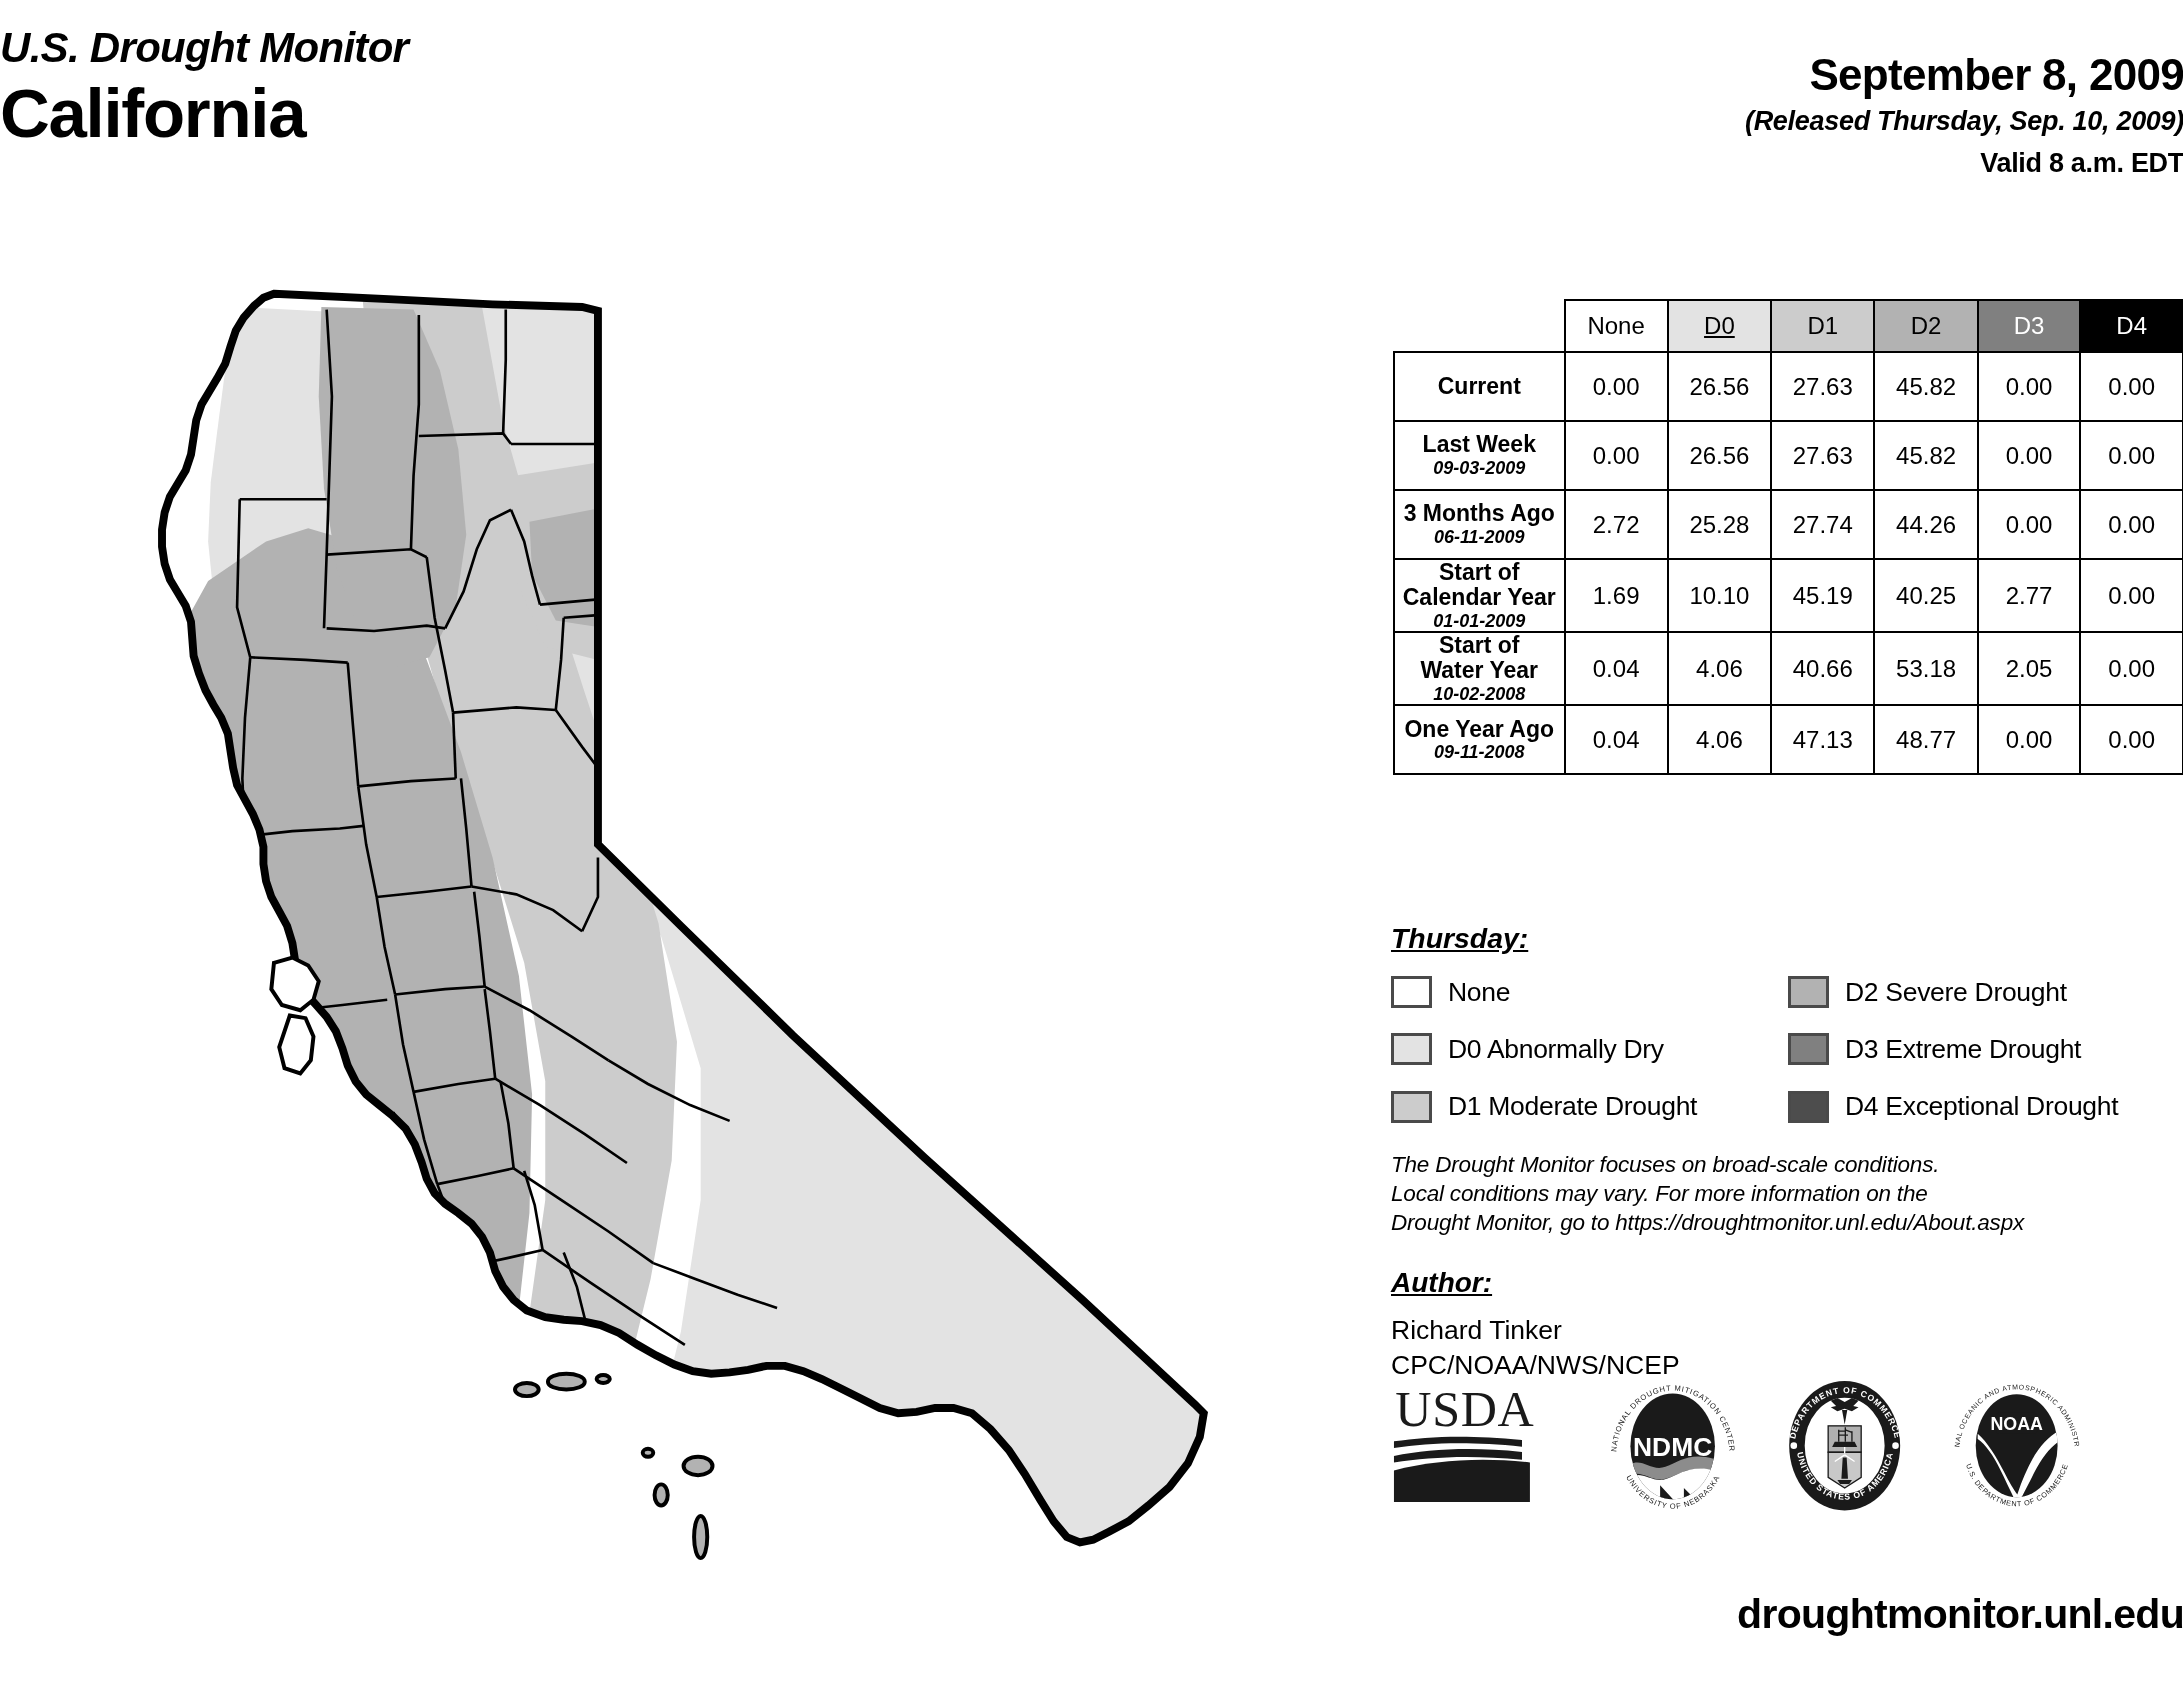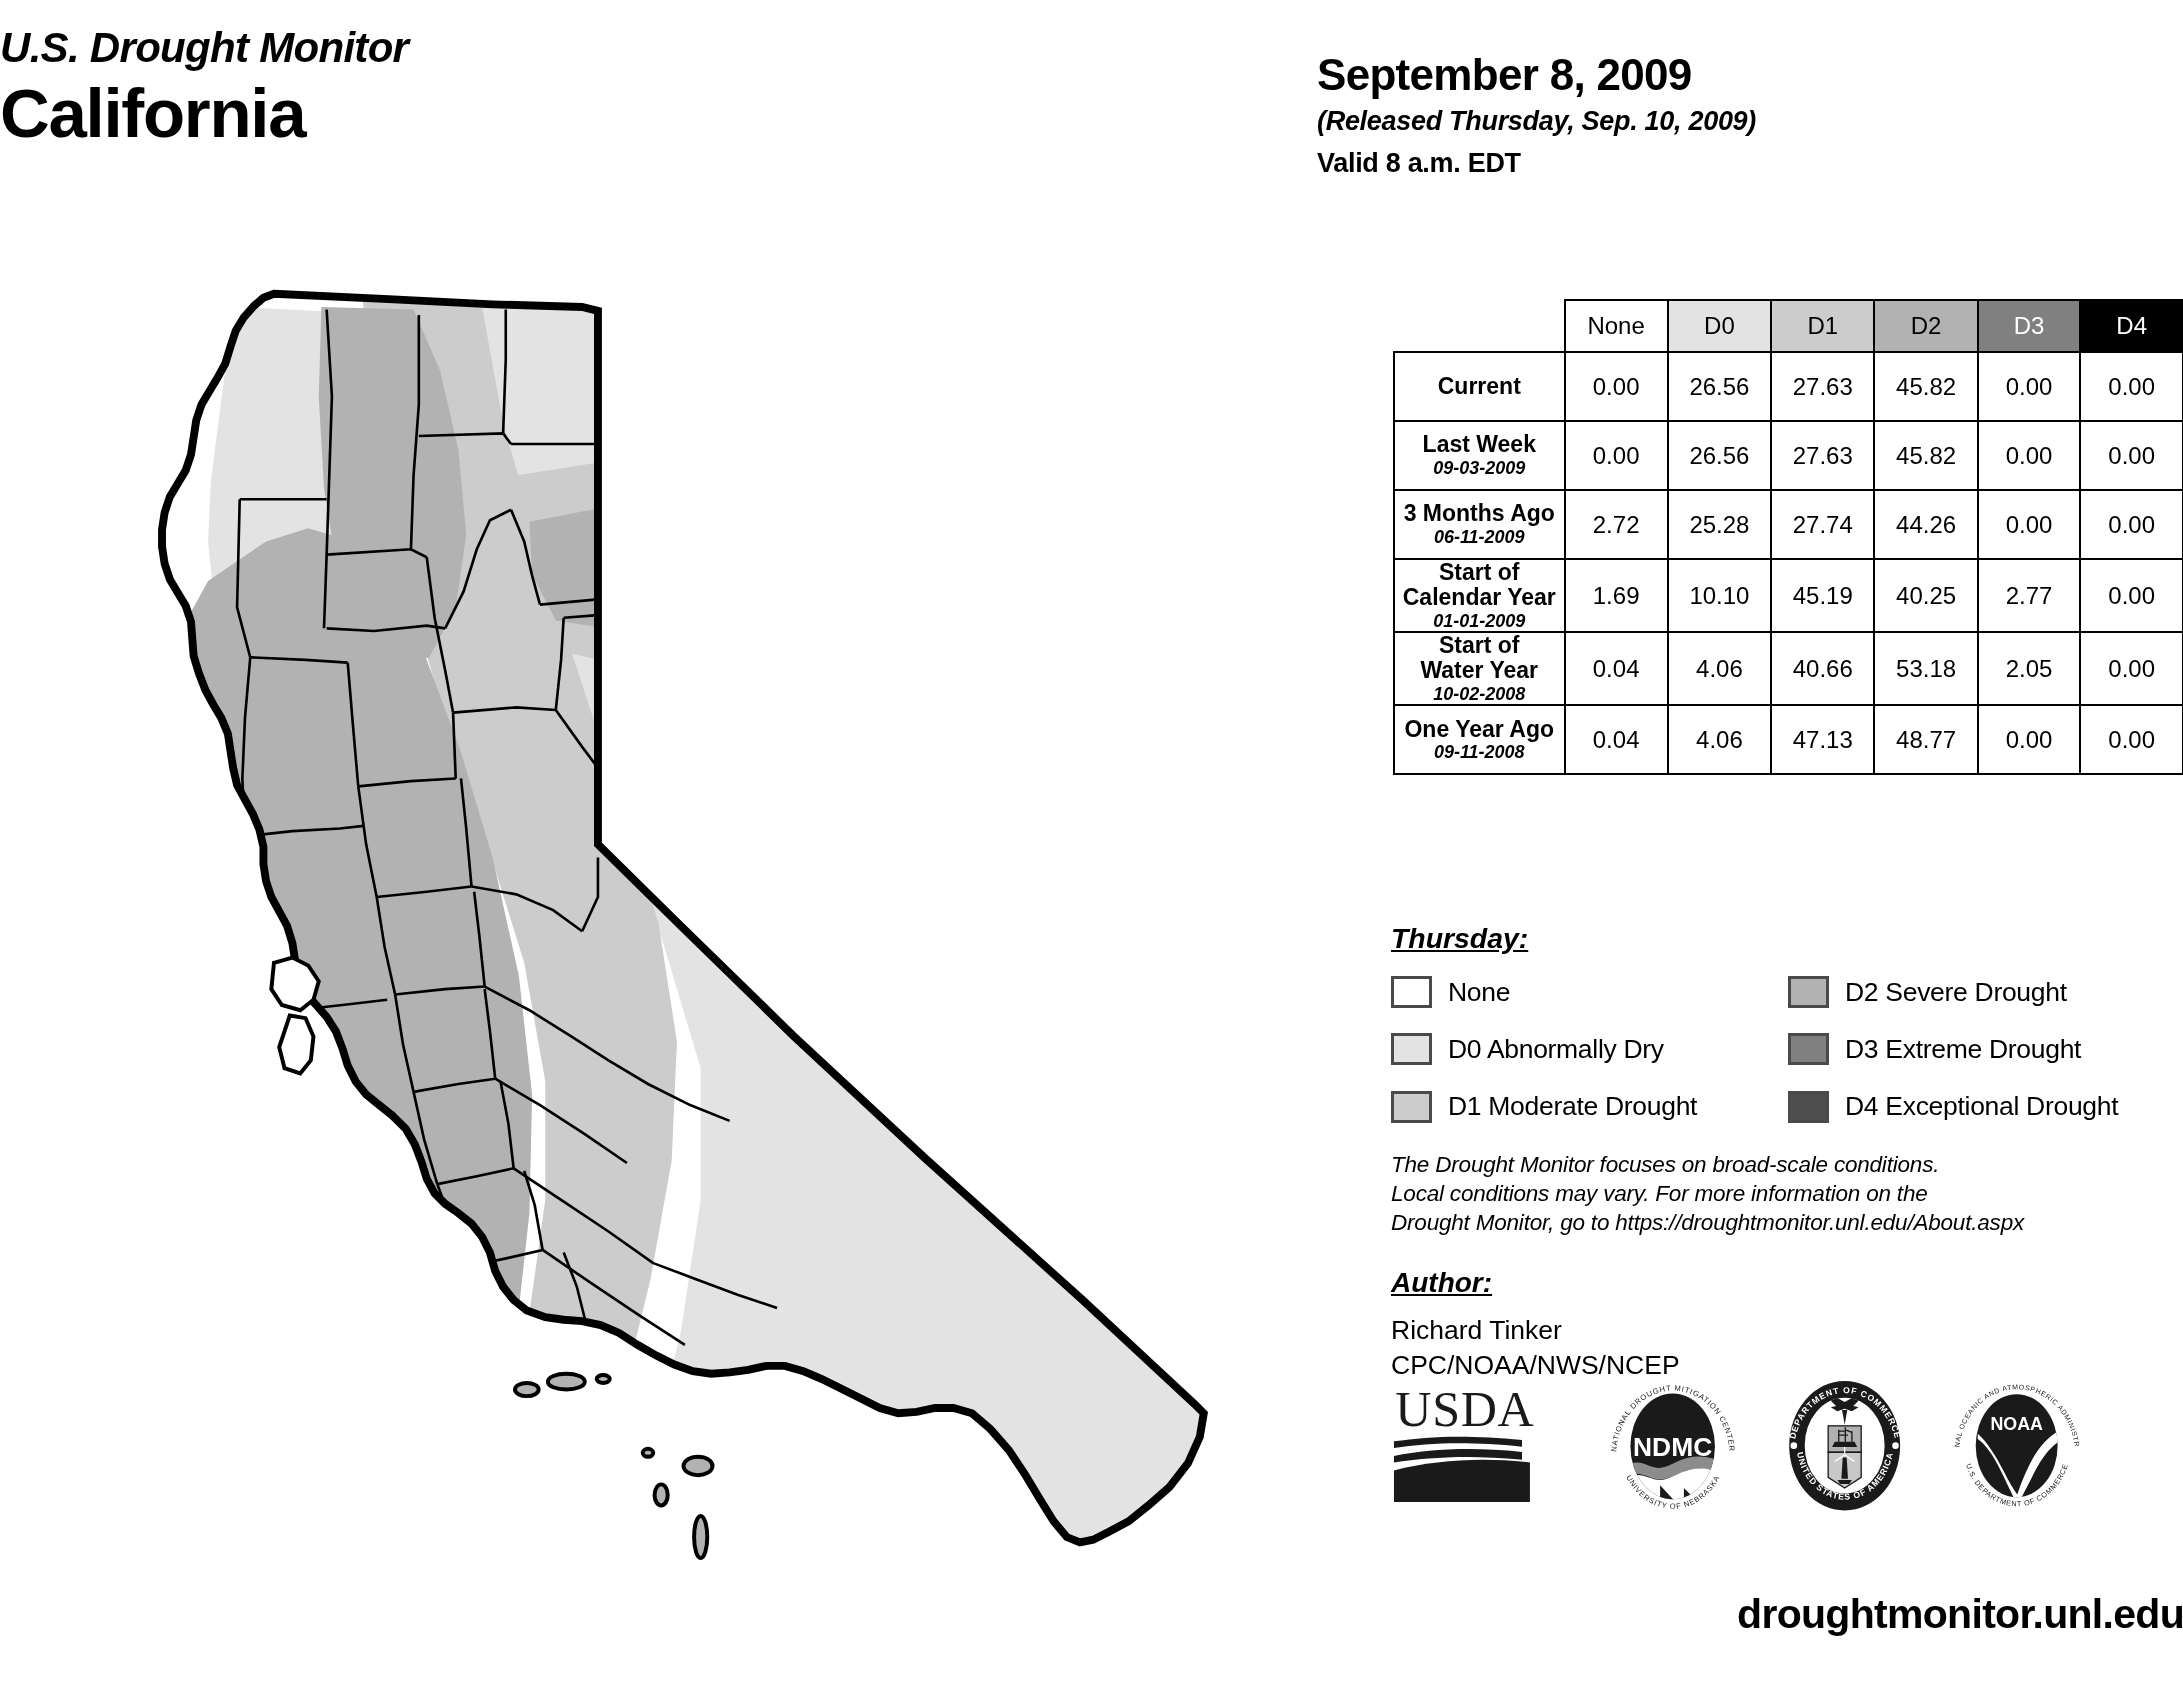--- a/index.html
+++ b/index.html
@@ -14,41 +14,41 @@
             line-height:1.0;margin:0;}
   #state-title{font-size:69px;font-weight:bold;line-height:1.05;margin:9.3px 0 0 0;
                letter-spacing:-1.3px;}
 
   #map-wrap{position:absolute;left:79px;top:278px;width:1217px;height:1317px;}
   #map-svg{width:100%;height:100%;display:block;}
 
   
   #right-panel{position:absolute;left:1317px;top:0;width:867px;height:1687px;}
 
-  #date-block{position:absolute;left:0px;top:53px;width:867px;text-align:left;}
+  #date-block{position:absolute;left:0px;top:53px;width:867px;text-align:right;}
   #issue-date{font-size:44px;font-weight:bold;letter-spacing:-0.7px;line-height:1.0;margin:0;}
   #release-date{font-size:27px;font-weight:bold;font-style:italic;margin:9.3px 0 0 0;
                 letter-spacing:-0.3px;}
   #valid-time{font-size:27px;font-weight:bold;margin:10.6px 0 0 0;letter-spacing:-0.3px;}
 
   #table-caption{position:absolute;left:0;top:255px;width:867px;text-align:center;
                  font-size:26.5px;font-style:italic;font-weight:normal;letter-spacing:-0.3px;}
 
   
   #cond-table{position:absolute;left:76px;top:299px;
               border-collapse:collapse;table-layout:fixed;}
   #cond-table td,#cond-table th{border:2px solid #000;padding:0;text-align:center;
                                 vertical-align:middle;font-size:24px;}
   #cond-table .corner{border:none;background:transparent;}
   #cond-table col.lbl{width:175px;}
   #cond-table col.num{width:106px;}
 
   thead th{height:50px;font-weight:normal;font-size:25px;}
   th.h-none{background:#ffffff;color:#000;}
-  th.h-d0{background:#e3e3e3;color:#000;}
+  th.h-d0{background:#e3e3e3;color:#000;text-decoration:underline;}
   th.h-d1{background:#cccccc;color:#000;}
   th.h-d2{background:#b2b2b2;color:#000;}
   th.h-d3{background:#808080;color:#fff;}
   th.h-d4{background:#000000;color:#fff;}
 
   tbody tr{height:69px;}
   td.rowlabel{text-align:center;padding:4px 5.3px;line-height:1.08;}
   td.rowlabel .rl-main{font-size:23px;font-weight:bold;display:block;}
   td.rowlabel .rl-date{font-size:18px;font-style:italic;font-weight:bold;display:block;margin-top:2px;}
   td.val{font-size:25px;}

